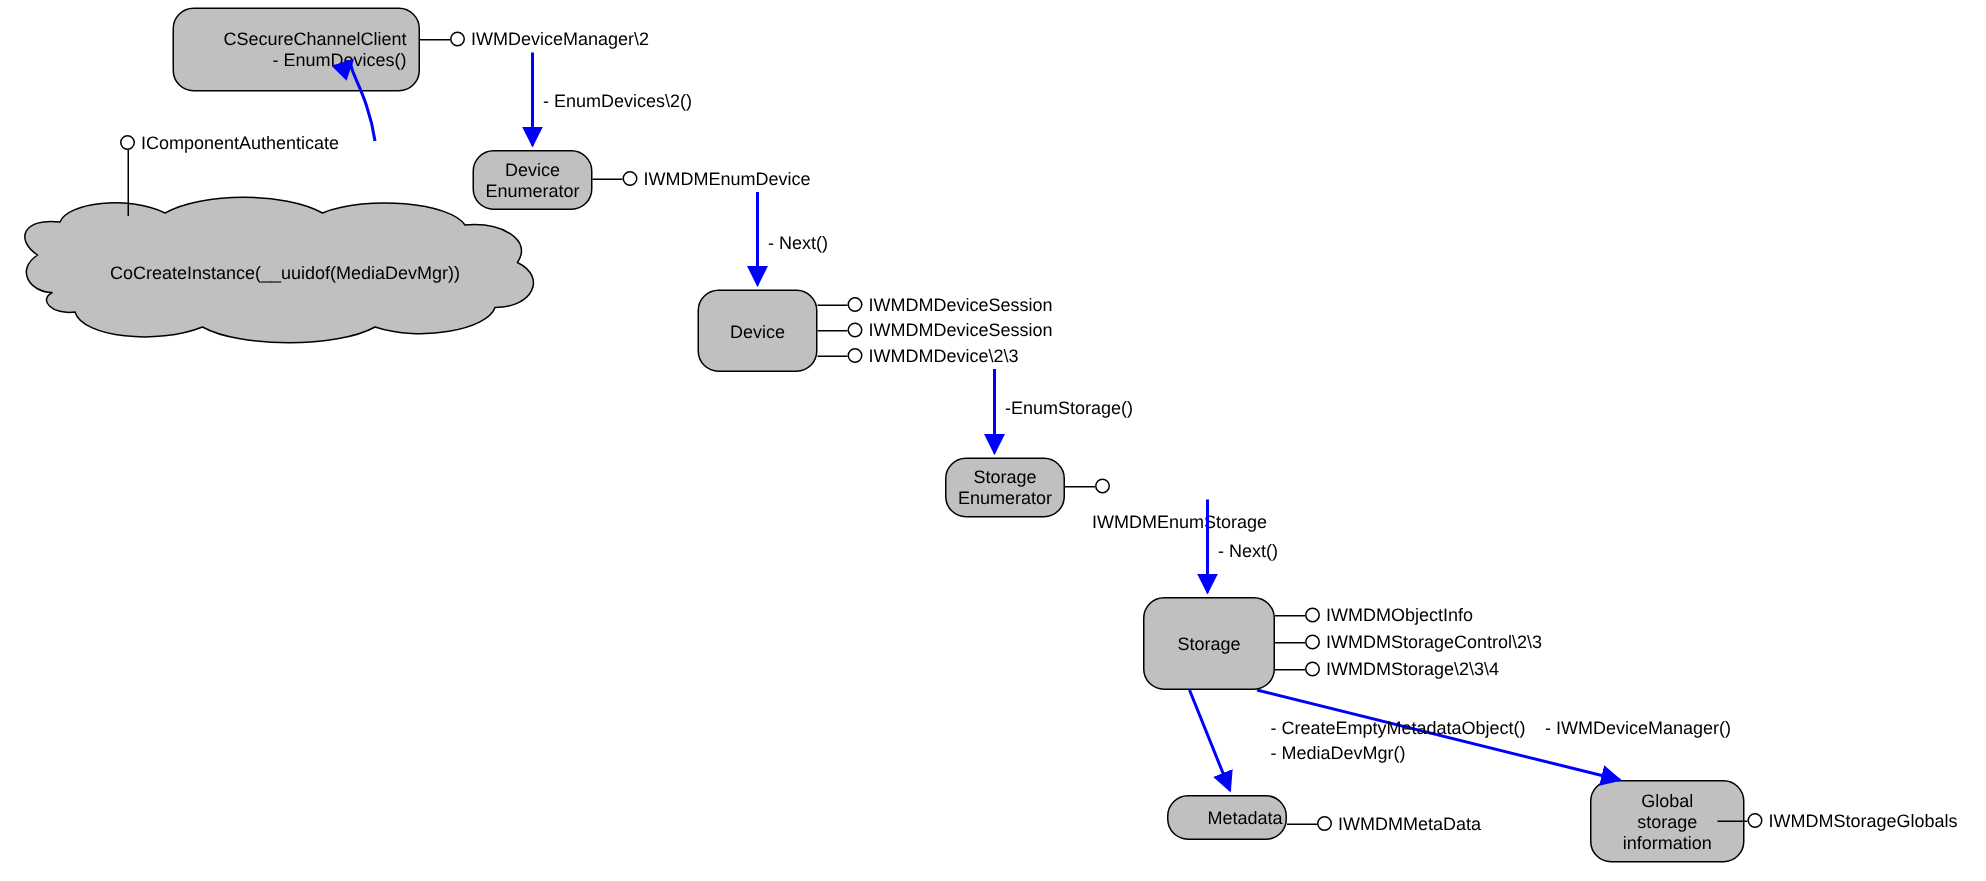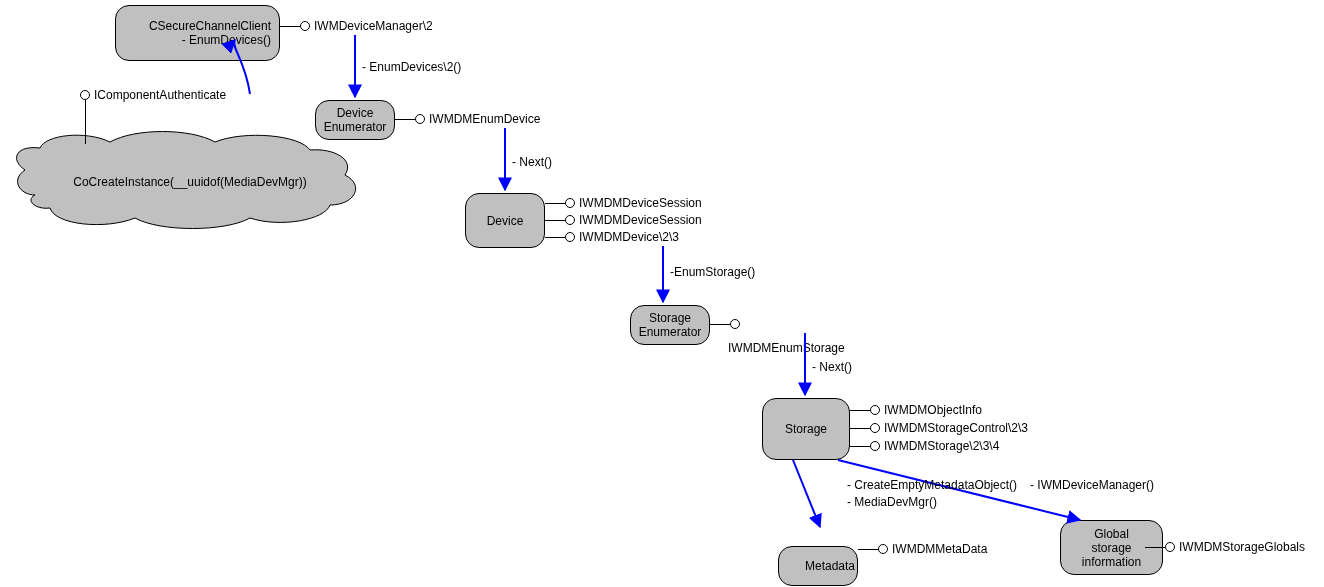--- a/index.html
+++ b/index.html
@@ -130,21 +130,21 @@
 <div class="label" style="left:884px; top:403px;">IWMDMObjectInfo</div>
 
 <div class="line hline" style="left:850px; top:428px; width:20px;"></div>
 <div class="lollipop" style="left:870px; top:423px;"></div>
 <div class="label" style="left:884px; top:421px;">IWMDMStorageControl\2\3</div>
 
 <div class="line hline" style="left:850px; top:446px; width:20px;"></div>
 <div class="lollipop" style="left:870px; top:441px;"></div>
 <div class="label" style="left:884px; top:439px;">IWMDMStorage\2\3\4</div>
 
-<div class="node rounded" style="left:778px; top:546px; width:80px; height:40px;padding-left:32px;">
+<div class="node rounded" style="left:778px; top:530px; width:80px; height:30px;padding-left:32px;">
   <span>Metadata</span>
 </div>
 <div class="line hline" style="left:858px; top:549px; width:20px;"></div>
 <div class="lollipop" style="left:878px; top:544px;"></div>
 <div class="label" style="left:892px; top:542px;">IWMDMMetaData</div>
 
 <div class="node rounded" style="left:1060px; top:520px; width:103px; height:55px;">
   <span>Global</span>
   <span>storage</span>
   <span>information</span>

